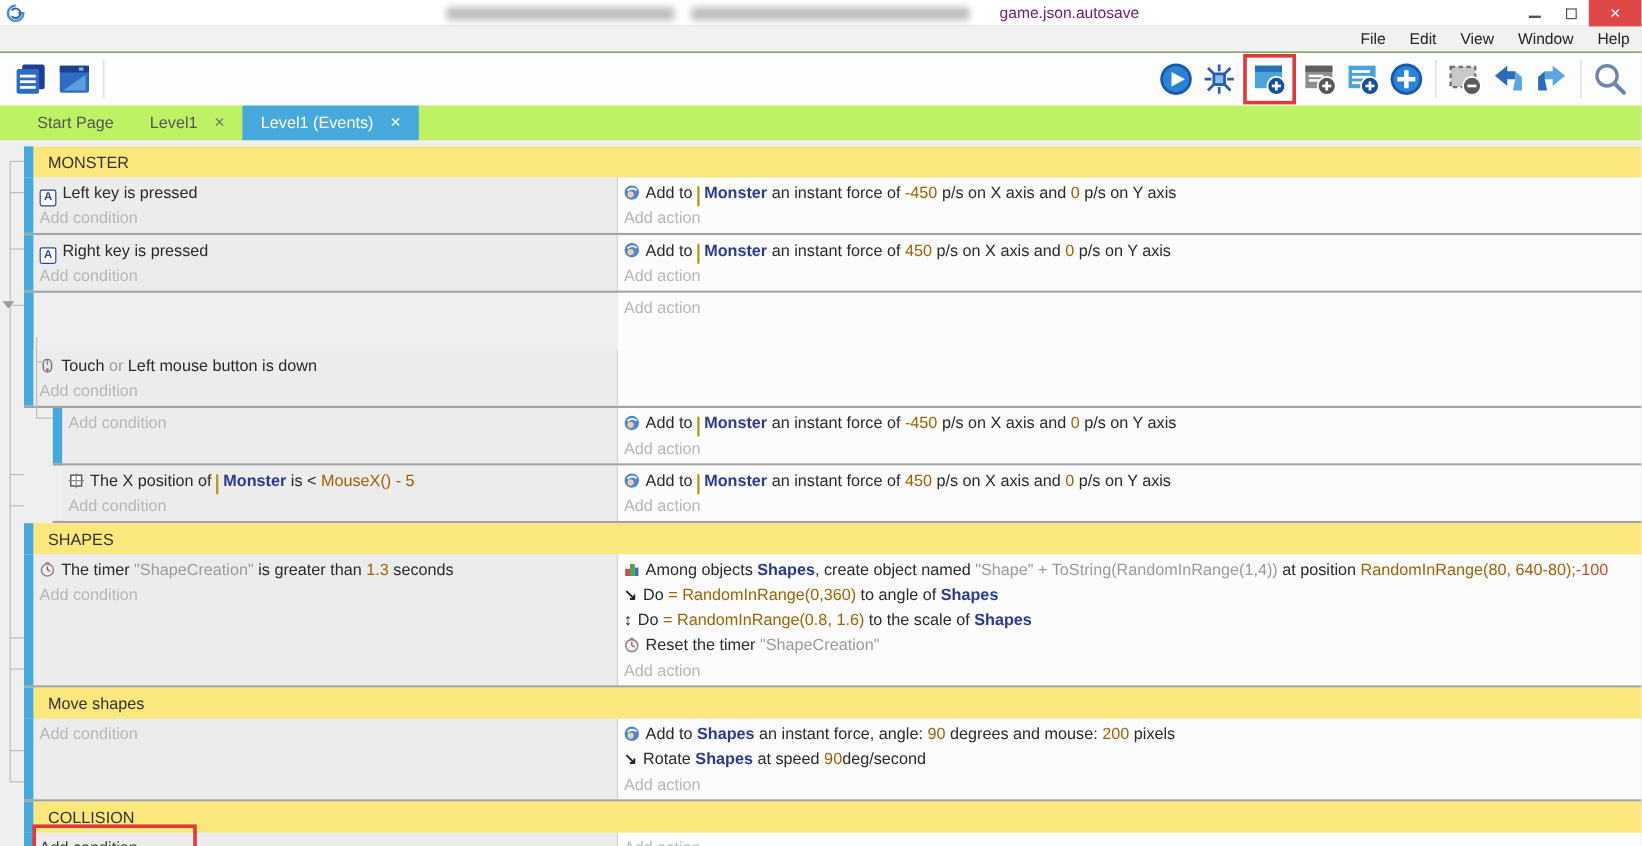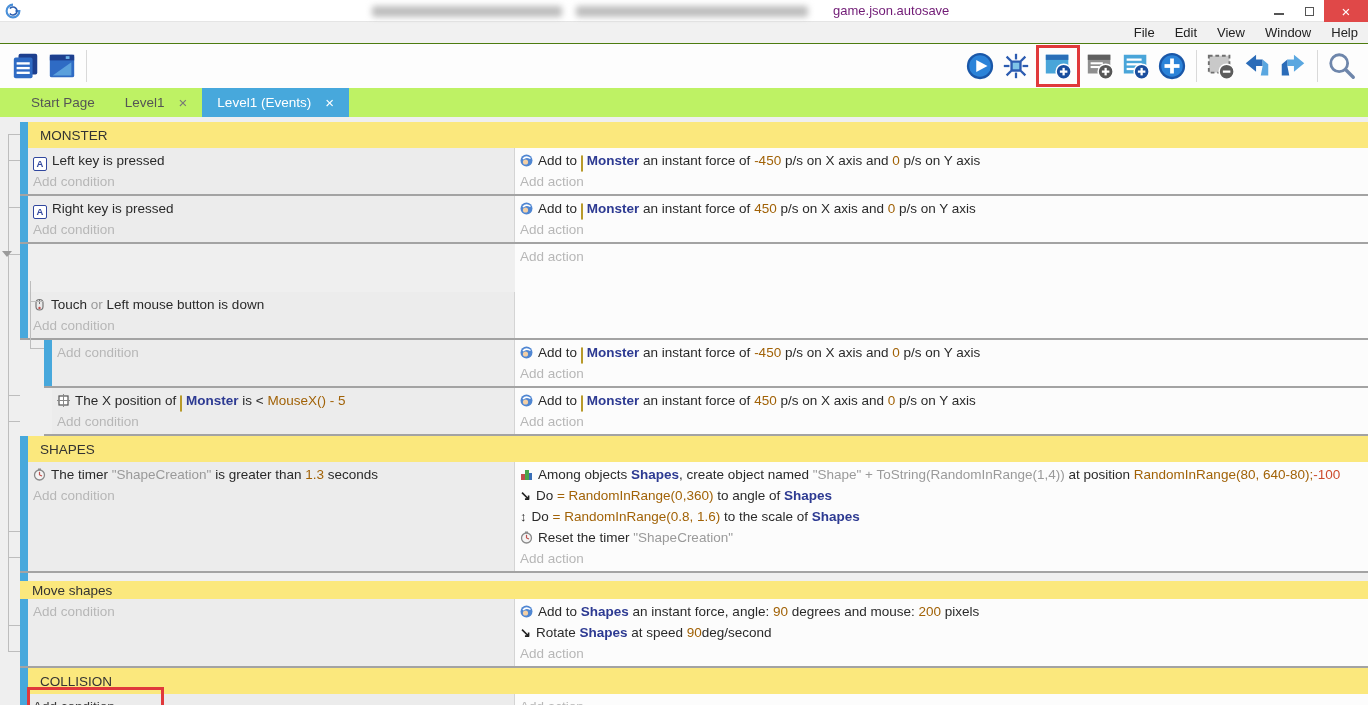--- a/index.html
+++ b/index.html
@@ -341,21 +341,21 @@
         <div class="line"><span class="glyph-ic">↕</span><span>Do </span><span class="seg-g">= RandomInRange(0.8, 1.6)</span><span> to the scale of </span><span class="seg-o">Shapes</span></div>
         <div class="line"><svg viewBox="0 0 13 13" class="mini" style="width: 13px; height: 13px;">
             <circle cx="6.5" cy="7" r="5" fill="#f4f4f4" stroke="#8a8a8a" stroke-width="1.3"></circle>
             <rect x="5" y="0.5" width="3" height="1.6" fill="#8a8a8a"></rect>
             <line x1="6.5" y1="7" x2="6.5" y2="3.8" stroke="#c0504d" stroke-width="1.2"></line>
             <line x1="6.5" y1="7" x2="9" y2="8" stroke="#c0504d" stroke-width="1.2"></line>
           </svg><span>Reset the timer </span><span class="seg-m">"ShapeCreation"</span></div>
         <div class="line ph">Add action</div>
       </div>
     </div>
-    <div class="row group-head" style="margin-left: 20px; flex-direction: column;">
+    <div class="row group-head" style="margin-left: 20px;">
       <div class="evbar"></div>
       <div class="group-label">Move shapes</div>
     </div>
     <div class="row ev" style="margin-left: 20px;">
       <div class="evbar"></div>
       <div class="cond-cell" style="flex: 0 0 487px;">
         <div class="line ph">Add condition</div>
       </div>
       <div class="act-cell">
         <div class="line"><svg viewBox="0 0 13 13" class="mini" style="width: 13px; height: 13px;">

